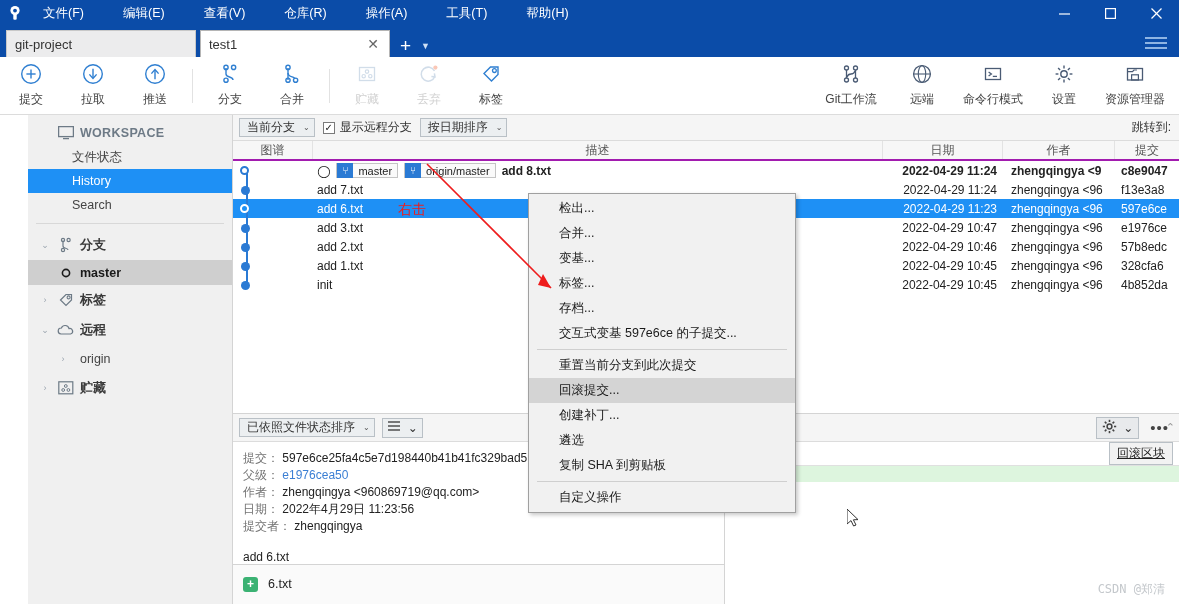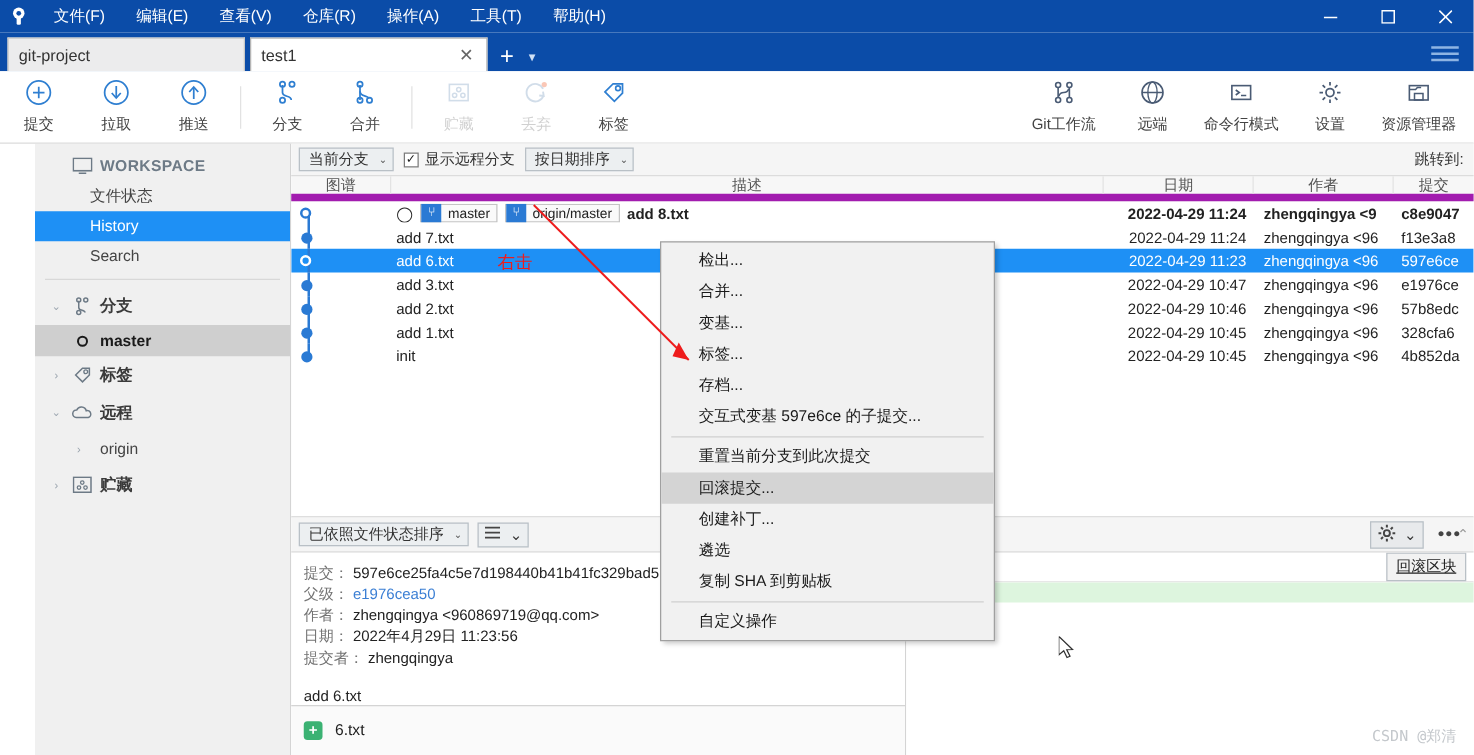--- a/index.html
+++ b/index.html
@@ -10,21 +10,21 @@
     color:#333;
     background:#fff;
   }
   
   .titlebar {
     height:26px; background:#0b4ca8; color:#fff;
     display:flex; align-items:center; position:relative;
   }
   .app-logo { width:30px; height:26px; display:flex; align-items:center; justify-content:center; }
   .app-logo svg { display:block; }
-  .menubar { display:flex; align-items:center; gap:3px; margin-left:2px; }
+  .menubar { display:flex; align-items:center; gap:17px; margin-left:2px; }
   .menu-item { padding:4px 11px; font-size:12.5px; color:#fff; cursor:default; }
   .win-ctrls { position:absolute; right:0; top:0; display:flex; height:26px; }
   .win-btn { width:46px; height:26px; display:flex; align-items:center; justify-content:center; color:#fff; font-size:13px; }
 
   
   .tabbar { height:31px; background:#0b4ca8; display:flex; align-items:flex-end; position:relative; }
   .tab {
     height:27px; min-width:185px; margin-left:8px; background:#ececed;
     border:1px solid #c8c8c8; border-bottom:none;
     display:flex; align-items:center; padding:0 8px; font-size:13px; color:#333;
@@ -77,21 +77,21 @@
   .content { flex:1; display:flex; flex-direction:column; background:#fff; min-width:0; position:relative; }
 
   .filterbar { height:26px; background:#f5f5f5; border-bottom:1px solid #dcdcdc; display:flex; align-items:center; padding:0 6px; gap:8px; position:relative; }
   .combo { height:19px; background:#eceff1; border:1px solid #b9c0c6; display:flex; align-items:center; padding:0 4px 0 7px; font-size:12px; color:#333; gap:8px; }
   .combo .ca { font-size:8px; color:#555; }
   .chk { display:flex; align-items:center; gap:5px; font-size:12px; color:#333; }
   .chkbox { width:12px; height:12px; border:1px solid #7a7a7a; background:#fff; display:flex; align-items:center; justify-content:center; font-size:10px; color:#222; line-height:1; }
   .jumpto { position:absolute; right:8px; font-size:12px; color:#333; }
 
   
-  .tbl-head { height:20px; background:#f7f7f7; border-bottom:6px solid #a21caf; display:flex; font-size:12px; color:#555; }
+  .tbl-head { height:20px; background:#f7f7f7; border-bottom:2px solid #a21caf; display:flex; font-size:12px; color:#555; }
   .th { display:flex; align-items:center; justify-content:center; border-right:1px solid #e3e3e3; }
   .th.graph { width:80px; }
   .th.desc { flex:1; }
   .th.date { width:120px; }
   .th.author { width:112px; }
   .th.commit { width:64px; border-right:none; }
 
   .commit-list { height:252px; overflow:hidden; position:relative; }
   .crow { height:19px; display:flex; font-size:12px; color:#222; align-items:center; }
   .crow.sel { background:#1e90f5; color:#fff; }

